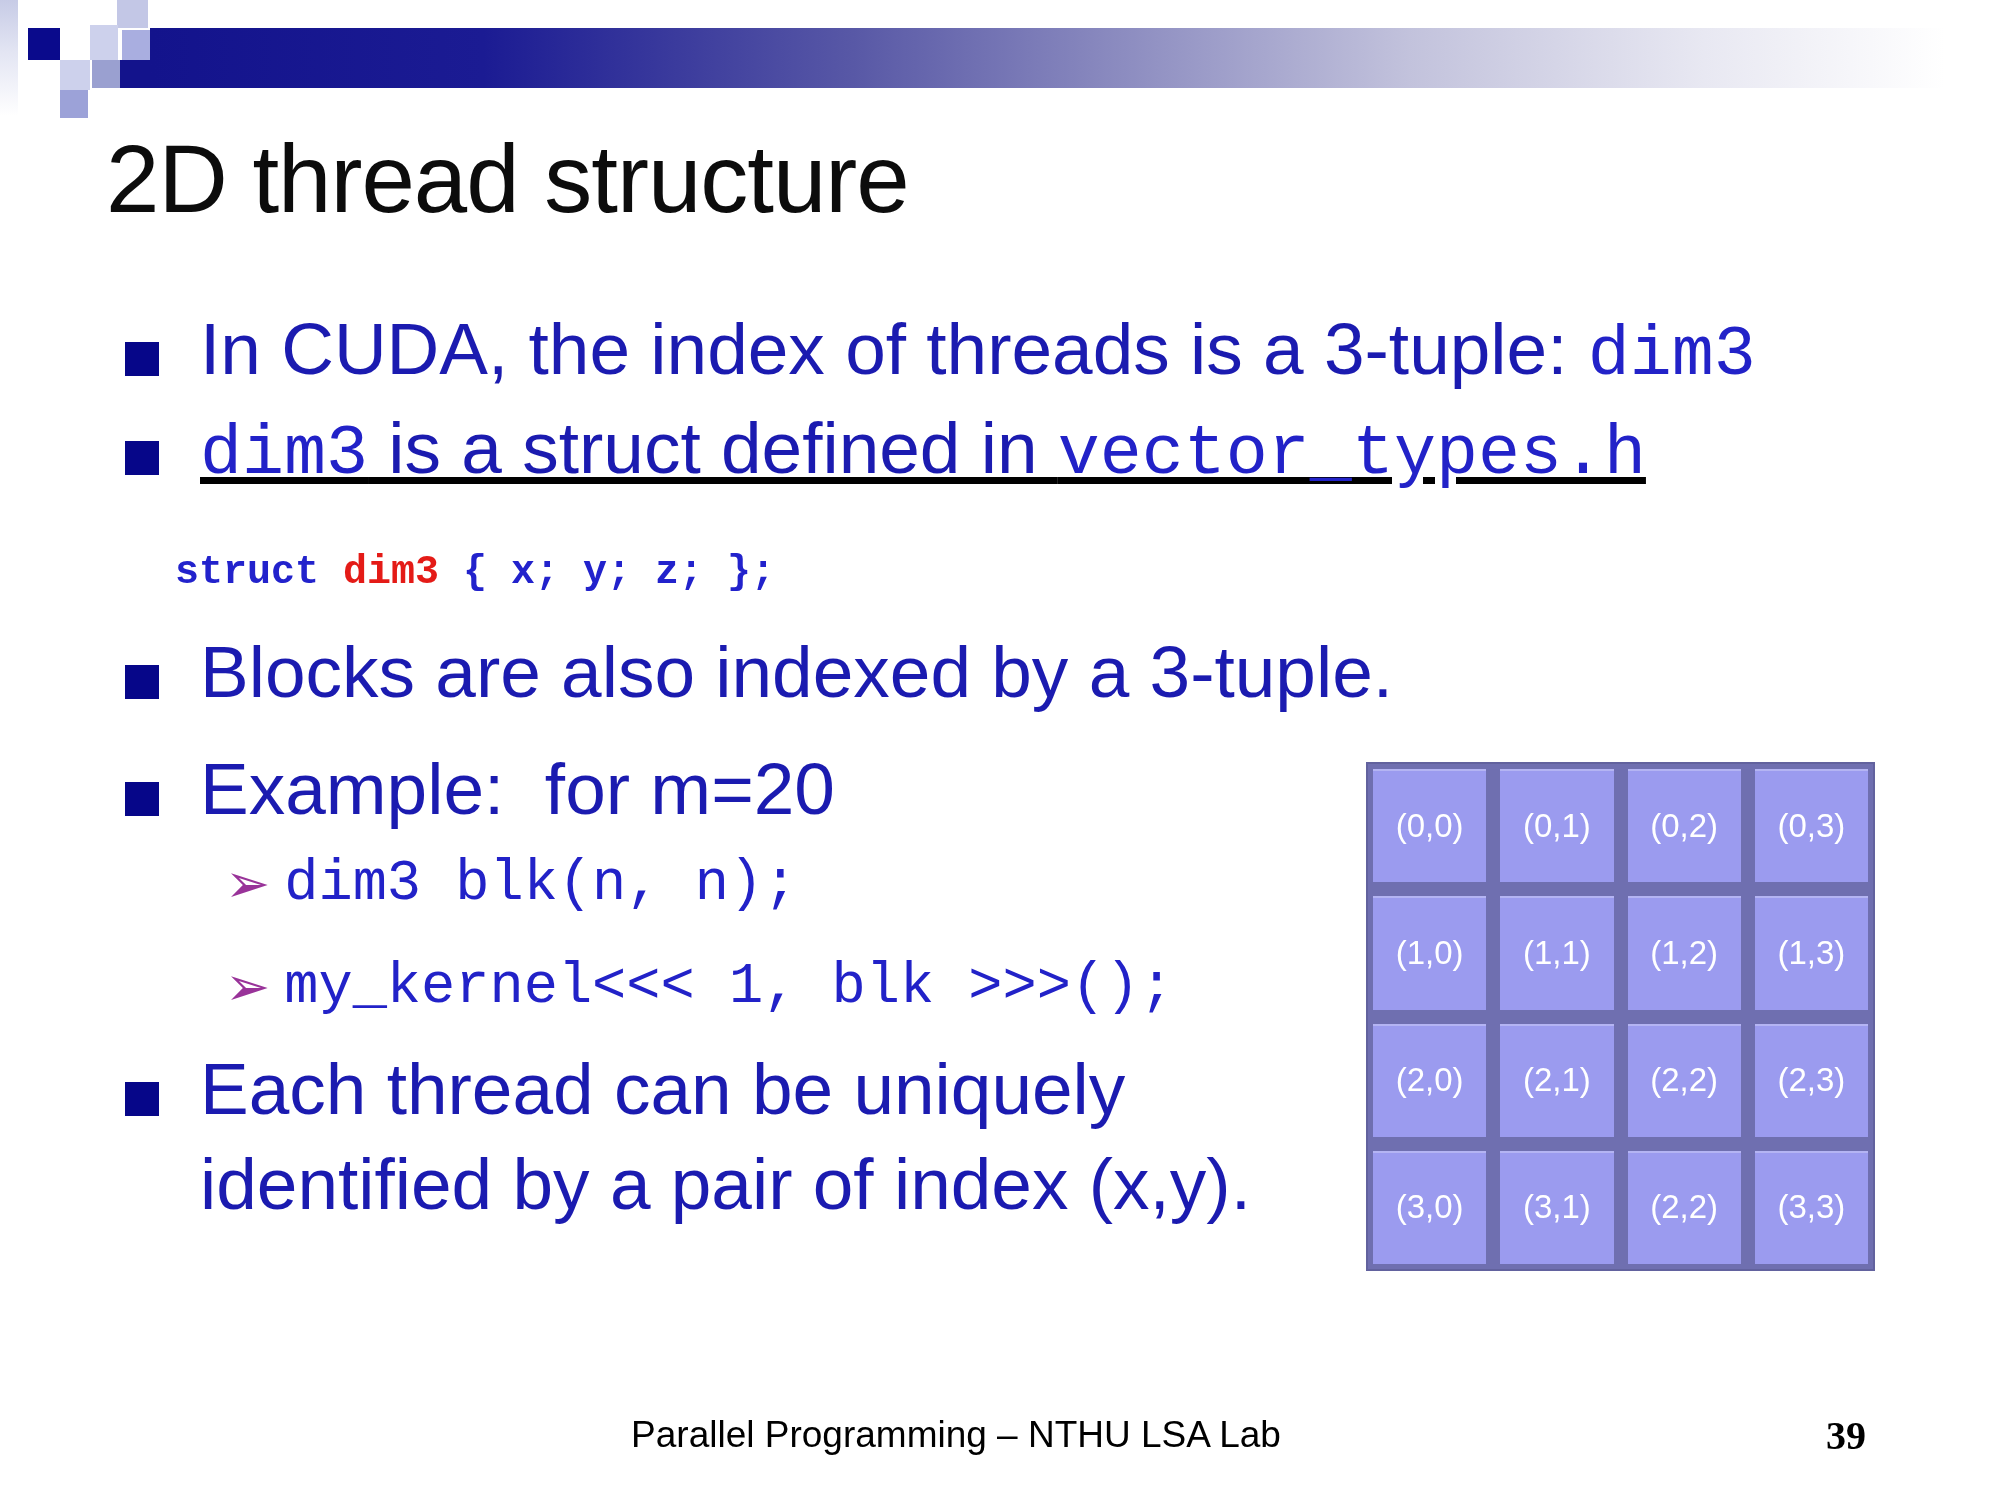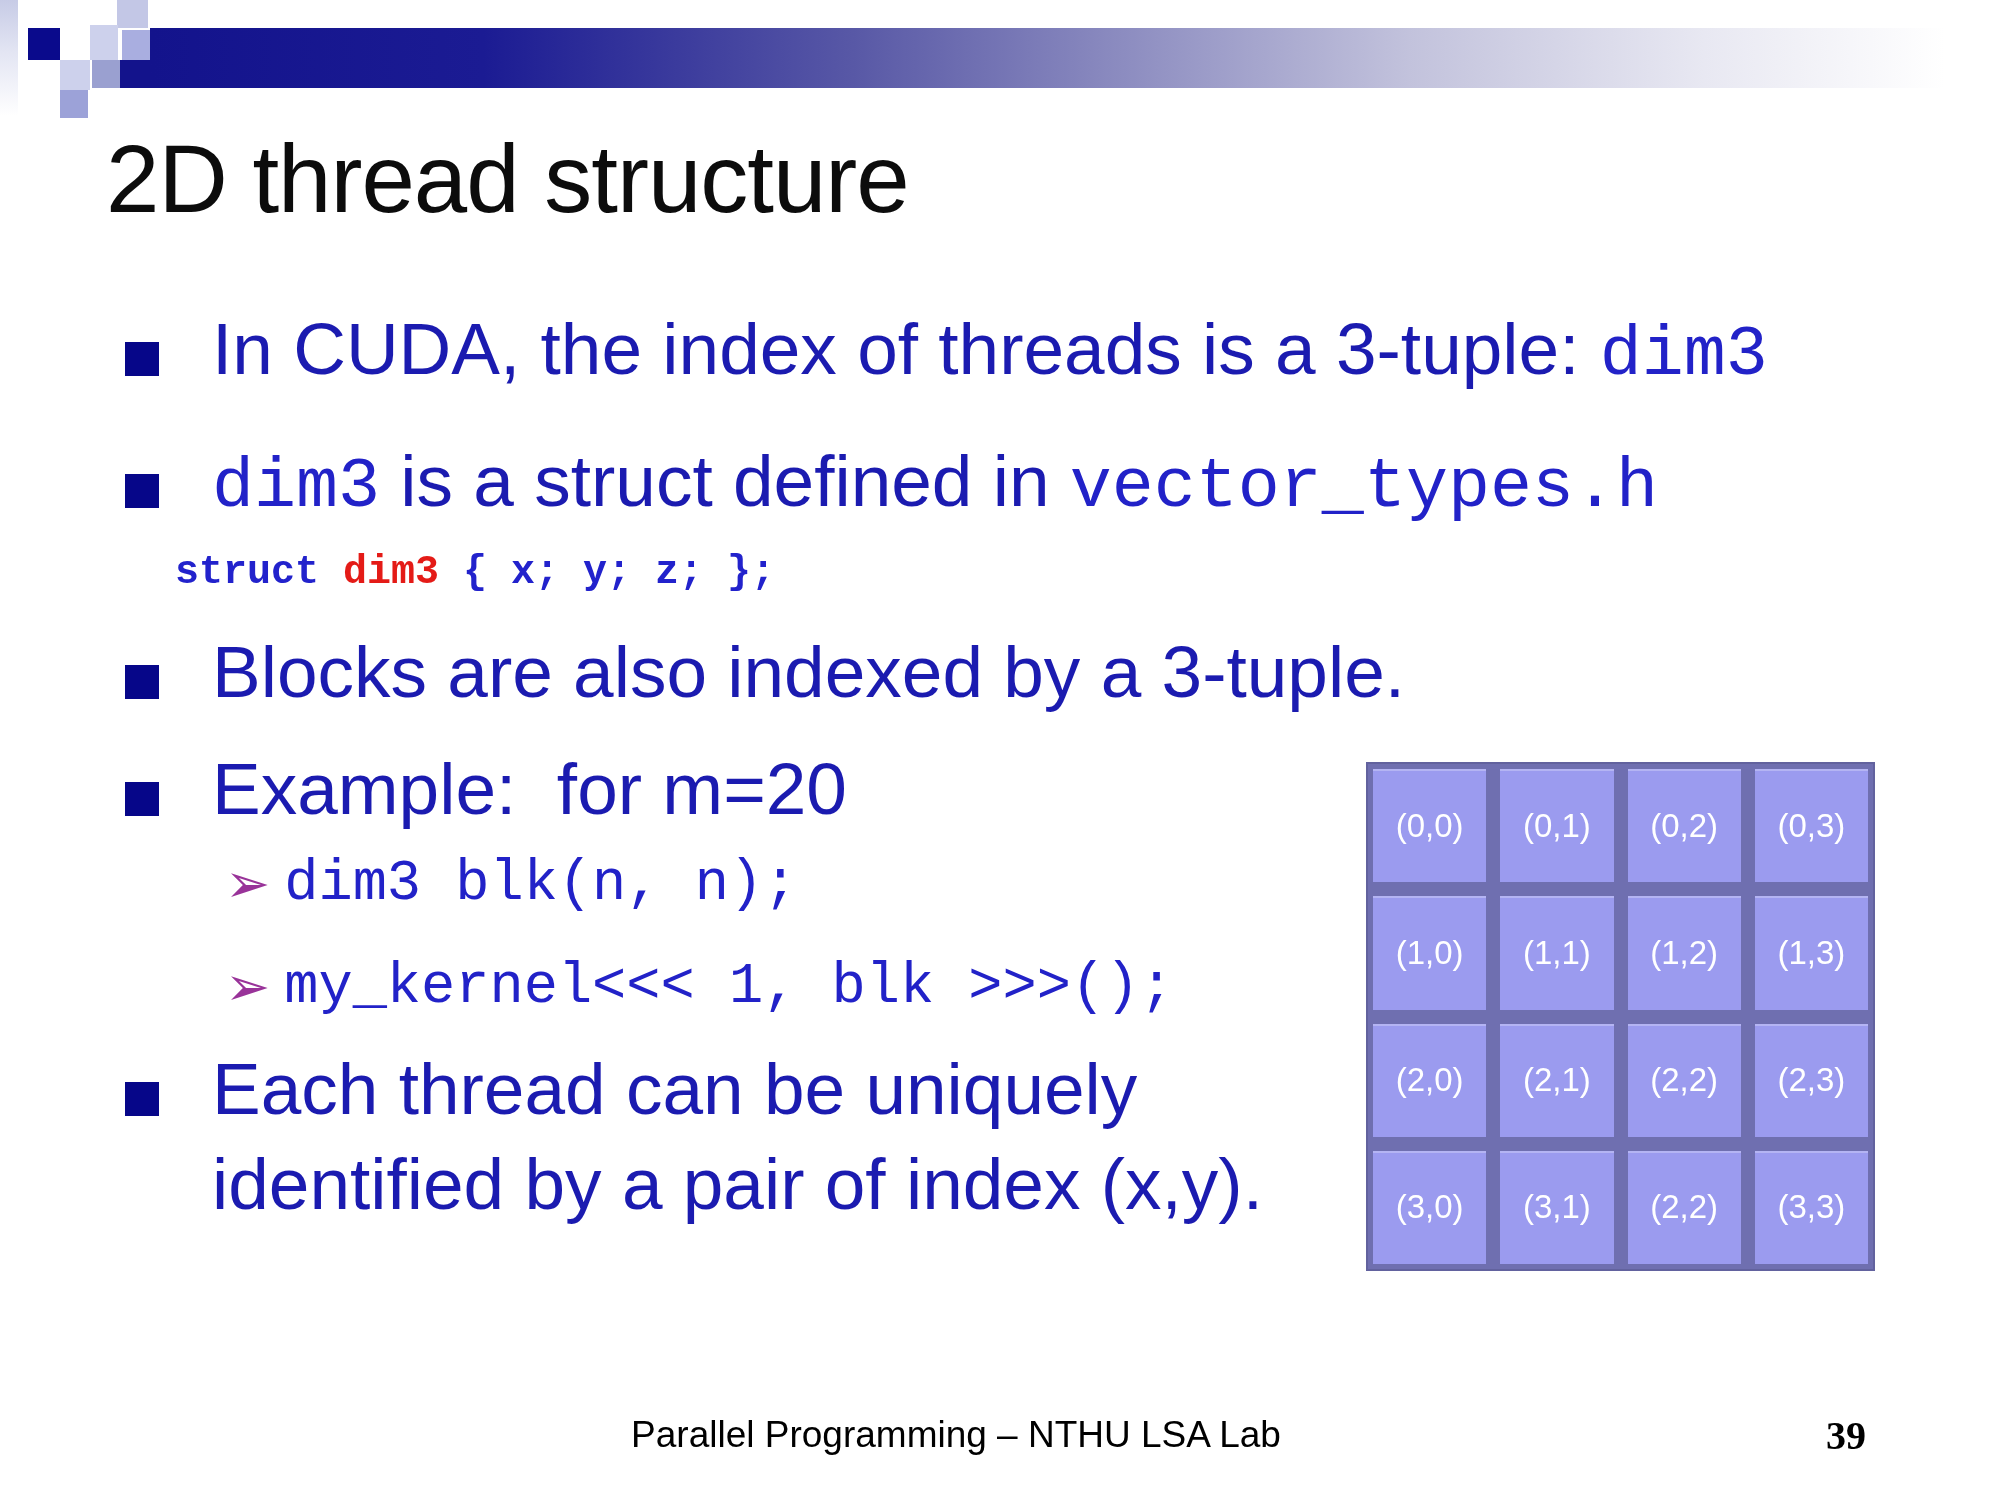--- a/index.html
+++ b/index.html
@@ -23,21 +23,21 @@
     left:150px;top:28px;width:1850px;height:60px;
     background:linear-gradient(to right,#13138C 0%,#1B1B93 18%,#5858A6 38%,#8A8ABF 52%,#C2C2DC 68%,#E8E8F2 84%,#ffffff 97%);
   }
   
   .title{
     position:absolute;left:106px;top:121px;font-size:96px;line-height:1.2;
     color:#0c0c0c;letter-spacing:-1px;white-space:nowrap;
   }
   
   .row{position:absolute;left:125px;display:flex;align-items:flex-start;}
-  .btxt{font-size:73px;line-height:95px;color:#1B1BB0;margin-left:53px;white-space:pre-wrap;}
+  .btxt{font-size:73px;line-height:95px;color:#1B1BB0;margin-left:41px;white-space:pre-wrap;}
   .bullet-sq{flex:none;width:34px;height:34px;margin-top:41px;background:#060689;}
   .mono{font-family:"Liberation Mono","DejaVu Sans Mono",monospace;}
   .inline-code{font-size:70px;color:#2222C8;}
   .code-row{position:absolute;left:175px;font-size:40px;line-height:80px;font-weight:bold;white-space:pre-wrap;}
   .kw,.cbody{color:#2222CC;}
   .ctype{color:#E41B17;}
   .sub-row{position:absolute;left:225px;display:flex;align-items:flex-start;}
   .arrow{flex:none;font-size:54px;line-height:90px;color:#993399;font-family:"DejaVu Sans",sans-serif;}
   .stxt{font-size:57px;line-height:90px;color:#2222C8;margin-left:14px;white-space:pre-wrap;}
   .wrap-narrow .btxt{width:1160px;}
@@ -79,21 +79,21 @@
   <div class="deco sq-g"></div>
   <div class="deco grad-bar"></div>
 
   <div class="title">2D thread structure</div>
 
   <div class="row" style="top:301px;">
     <div class="bullet-sq"></div>
     <div class="btxt"><span>In CUDA, the index of threads is a 3-tuple: </span><span class="mono inline-code">dim3</span></div>
   </div>
 
-  <div class="row" style="top:433px;">
+  <div class="row" style="top:400px;text-decoration:underline;">
     <div class="bullet-sq"></div>
     <div class="btxt"><span class="mono inline-code">dim3</span><span> is a struct defined in </span><span class="mono inline-code">vector_types.h</span></div>
   </div>
 
   <div class="code-row mono" style="top:533px;"><span class="kw">struct </span><span class="ctype">dim3</span><span class="cbody"> { x; y; z; };</span></div>
 
   <div class="row" style="top:624px;">
     <div class="bullet-sq"></div>
     <div class="btxt">Blocks are also indexed by a 3-tuple.</div>
   </div>

